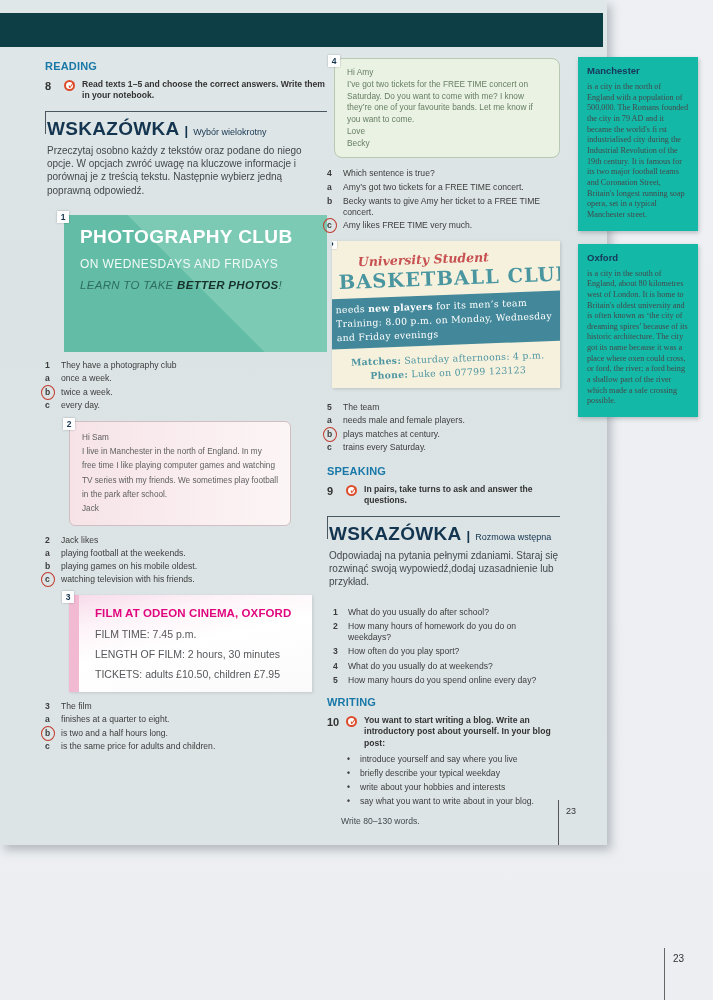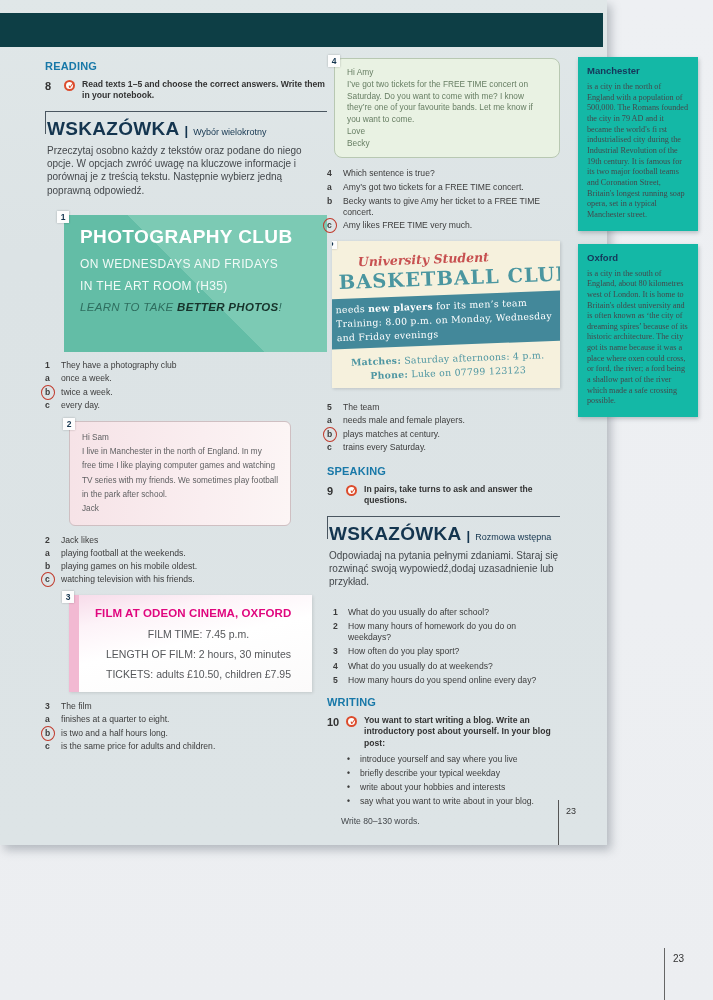--- a/index.html
+++ b/index.html
@@ -61,21 +61,21 @@
 
   
   .box2 { margin-left:24px; width:222px; background:linear-gradient(90deg,#f6e3e7 0%,#faeef0 60%,#fcf5f5 100%);
           border:1px solid #cfbfc2; border-radius:6px; padding:9px 12px 8px 12px; margin-bottom:9px;
           font-size:8.2px; color:#5f6062; line-height:1.75; }
   
   .box3 { margin-left:24px; width:243px; background:linear-gradient(168deg,#f7dcea 0%,#fdf3f8 22%,#ffffff 48%,#fbfafa 100%);
           padding:12px 10px 12px 16px; border-left:10px solid #f2b9d2; margin-bottom:9px;
           box-shadow:1px 1px 3px rgba(0,0,0,.12); }
   .box3-title { color:#e0067e; font-weight:bold; font-size:11.5px; margin-bottom:9px; letter-spacing:.1px; }
-  .box3-line { font-size:10.5px; color:#55575a; margin-bottom:8px;text-align:center; }
+  .box3-line { font-size:10.5px; color:#55575a; margin-bottom:8px; }
   .box3-line:last-child { margin-bottom:0; }
 
   
   .box4 { margin-left:7px; background:#e9f2e3; border:1px solid #b8c8b2; border-radius:8px;
           padding:8px 12px; font-size:8.3px; color:#677e63; line-height:1.42; margin-bottom:10px; }
   
   .box5 { margin-left:5px; background:#f6f1dd; padding:10px 6px 9px 6px; margin-bottom:14px;
           box-shadow:1px 1px 3px rgba(0,0,0,.15); overflow:hidden; }
   .box5-inner { transform:rotate(-2.2deg); }
   .b5-script { font-family:"DejaVu Serif",serif; font-style:italic; font-weight:bold;
@@ -130,21 +130,20 @@
         <span class="hint-bar">|</span>
         <span class="hint-sub">Wybór wielokrotny</span>
       </div>
       <div class="hint-body">Przeczytaj osobno każdy z tekstów oraz podane do niego opcje. W opcjach zwróć uwagę na kluczowe informacje i porównaj je  z treścią tekstu. Następnie wybierz jedną poprawną odpowiedź.</div>
     </div>
 
     <div class="tbox box1">
       <span class="badge">1</span>
       <div class="box1-title">PHOTOGRAPHY CLUB</div>
       <div class="box1-line">ON WEDNESDAYS AND FRIDAYS</div>
-      <div class="box1-line">IN THE ART ROOM (H35)</div>
       <div class="box1-tag"><span>LEARN TO TAKE </span><b>BETTER PHOTOS</b><span>!</span></div>
     </div>
 
     <div class="q">
       <div class="stem">
           <span class="qnum">1</span>
           <span>They have a photography club</span>
         </div>
       <div class="opt">
           <span class="letter">a</span>

